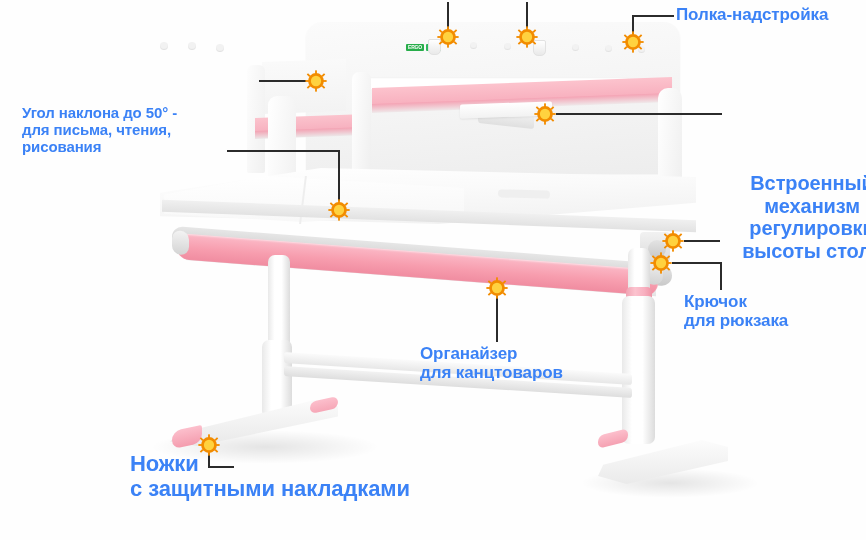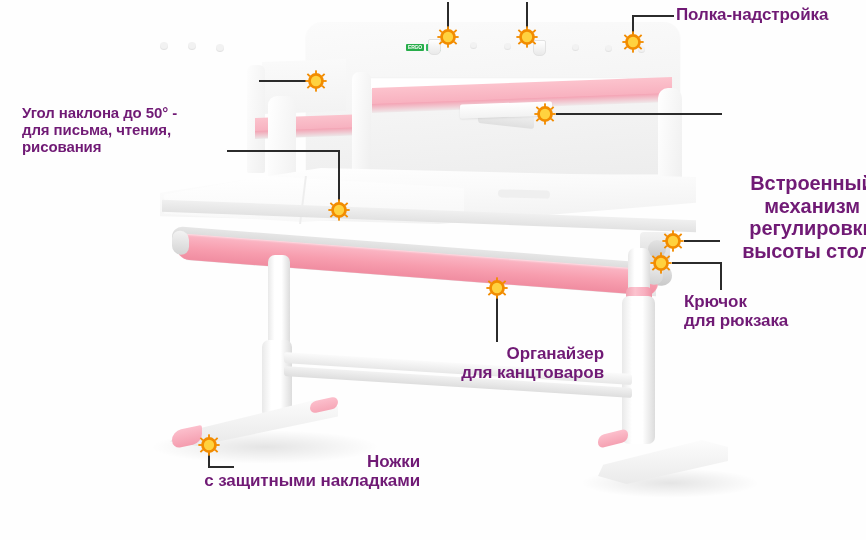--- a/index.html
+++ b/index.html
@@ -6,21 +6,21 @@
   body{
     width:866px;height:540px;overflow:hidden;
     background:#ffffff;
     font-family:"Liberation Sans","DejaVu Sans",sans-serif;
     position:relative;
   }
   #stage{position:absolute;left:0;top:0;width:866px;height:540px;overflow:hidden;background:#fefefe;}
   .lbl{
     position:absolute;
     font-weight:bold;
-    color:#701a75;
+    color:#3b82f6;
     line-height:1.13;
     white-space:pre-line;
     letter-spacing:-0.1px;
   }
   .lead{position:absolute;background:#2b2b2b;}
   .lead-h{height:2px;}
   .lead-v{width:2px;}
 
   
   .sun{position:absolute;width:22px;height:22px;}
@@ -484,21 +484,21 @@
             <rect x="3" y="3.6" width="2" height="4" transform="rotate(-45 4 5.6)"></rect>
             <rect x="19" y="16.4" width="2" height="4" transform="rotate(-45 20 18.4)"></rect>
             <rect x="3" y="16.4" width="2" height="4" transform="rotate(45 4 18.4)"></rect>
             <rect x="19" y="3.6" width="2" height="4" transform="rotate(45 20 5.6)"></rect>
           </g>
           <circle cx="12" cy="12" r="5.6" fill="#ffd23f"></circle>
         </g>
       </svg>
   </div>
 
-  <div class="lbl" style="left:420px;top:344px;width:184px;font-size:17px;text-align:right;">Органайзер
+  <div class="lbl" style="left:420px;top:344px;width:184px;font-size:17px;text-align:left;">Органайзер
 для канцтоваров</div>
   <div class="lead lead-v" style="left:496px;top:296px;height:46px;"></div>
   <div class="sun" style="left:486px;top:277px;">
     <svg viewBox="0 0 24 24">
         <g>
           <circle cx="12" cy="12" r="8.6" fill="#f28c00"></circle>
           <g fill="#f28c00">
             <rect x="11" y="0.4" width="2" height="4"></rect>
             <rect x="11" y="19.6" width="2" height="4"></rect>
             <rect x="0.4" y="11" width="4" height="2"></rect>
@@ -506,21 +506,21 @@
             <rect x="3" y="3.6" width="2" height="4" transform="rotate(-45 4 5.6)"></rect>
             <rect x="19" y="16.4" width="2" height="4" transform="rotate(-45 20 18.4)"></rect>
             <rect x="3" y="16.4" width="2" height="4" transform="rotate(45 4 18.4)"></rect>
             <rect x="19" y="3.6" width="2" height="4" transform="rotate(45 20 5.6)"></rect>
           </g>
           <circle cx="12" cy="12" r="5.6" fill="#ffd23f"></circle>
         </g>
       </svg>
   </div>
 
-  <div class="lbl" style="left:130px;top:452px;width:290px;font-size:17px;text-align:right;">Ножки
+  <div class="lbl" style="left:130px;top:452px;width:290px;font-size:22px;text-align:left;">Ножки
 с  защитными накладками</div>
   <div class="lead lead-h" style="left:208px;top:466px;width:26px;"></div>
   <div class="lead lead-v" style="left:208px;top:452px;height:15px;"></div>
   <div class="sun" style="left:198px;top:434px;">
     <svg viewBox="0 0 24 24">
         <g>
           <circle cx="12" cy="12" r="8.6" fill="#f28c00"></circle>
           <g fill="#f28c00">
             <rect x="11" y="0.4" width="2" height="4"></rect>
             <rect x="11" y="19.6" width="2" height="4"></rect>

